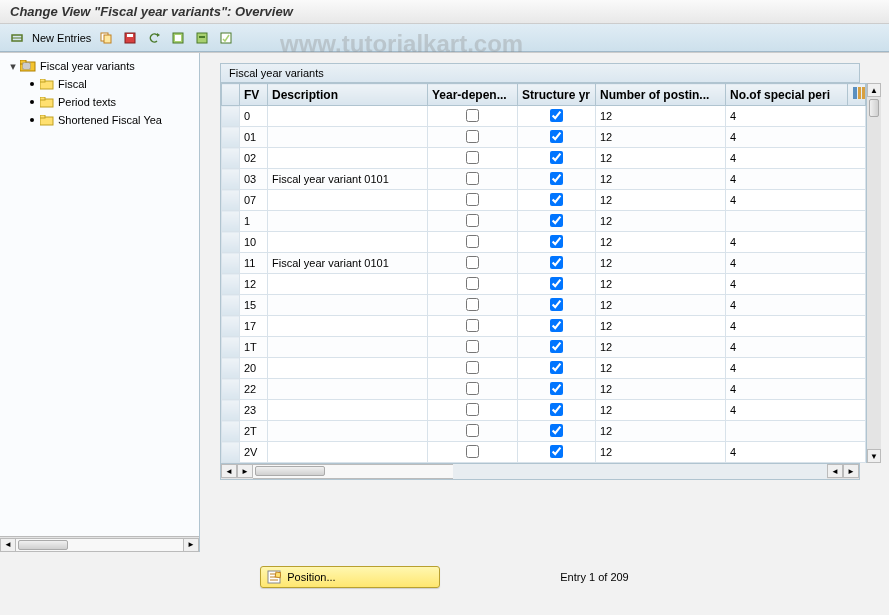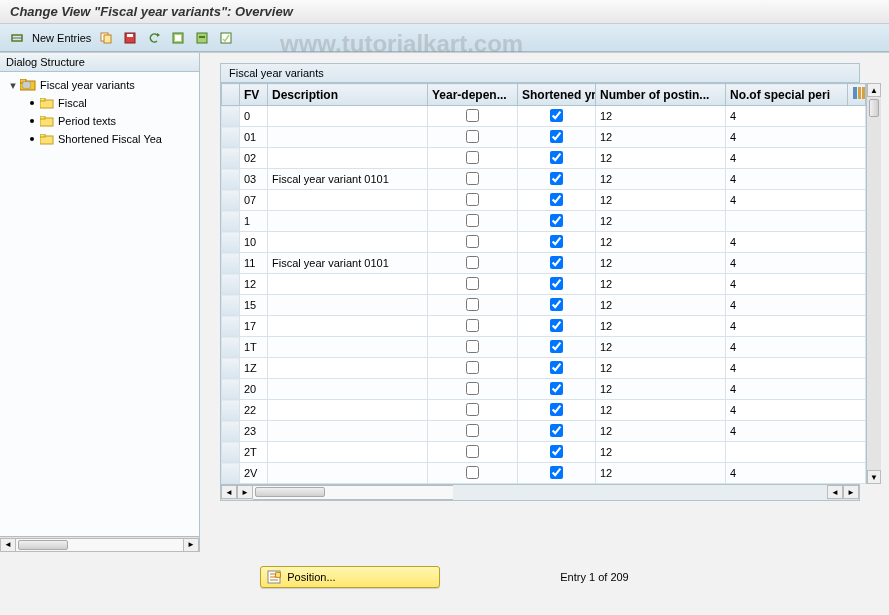--- a/index.html
+++ b/index.html
@@ -240,21 +240,20 @@
         <rect x="2" y="2" width="10" height="10" fill="#fff" stroke="#4a7a2a"></rect>
         <path d="M4 8 L6 10 L10 4" fill="none" stroke="#a8d070" stroke-width="1.5"></path>
       </svg>
   </span>
 </div>
 
 <div class="watermark">www.tutorialkart.com</div>
 
 <div class="main">
   <div class="sidebar">
-    <div class="sidebar-title">Dialog Structure</div>
     <div class="tree">
       <div class="tree-item">
         <span class="expand">▾</span>
         <span class="folder-icon open-folder">
           <svg width="16" height="12">
               <rect x="0" y="2" width="15" height="9" fill="#f4c430" stroke="#b08000"></rect>
               <rect x="0" y="0" width="6" height="4" fill="#f4c430" stroke="#b08000"></rect>
               <rect x="3" y="3" width="7" height="6" fill="#fff" stroke="#999"></rect>
               <path d="M4 5H9M4 7H9" stroke="#999"></path>
             </svg>
@@ -305,21 +304,21 @@
     <div class="table-frame">
       <div class="table-caption">Fiscal year variants</div>
       <div class="grid-wrapper">
         <table class="grid">
           <thead>
             <tr>
               <th class="cell-sel"></th>
               <th class="col-fv">FV</th>
               <th class="col-desc">Description</th>
               <th class="col-yd">Year-depen...</th>
-              <th class="col-cy">Shortened yr</th>
+              <th class="col-cy">Structure yr</th>
               <th class="col-np">Number of postin...</th>
               <th class="col-sp">No.of special peri</th>
               <th class="hdr-icon-cell">
                 <svg width="14" height="14">
                     <rect x="1" y="1" width="4" height="12" fill="#5a8fbf"></rect>
                     <rect x="6" y="1" width="3" height="12" fill="#d8a040"></rect>
                     <rect x="10" y="1" width="3" height="12" fill="#d8a040"></rect>
                   </svg>
               </th>
             </tr>
@@ -420,29 +419,20 @@
                 <td><input class="cell-input" value="17" style=""></td>
                 <td><input class="cell-input" value="" style=""></td>
                 <td class="cell-chk"><input type="checkbox" style=""></td>
                 <td class="cell-chk"><input type="checkbox" checked="" style=""></td>
                 <td><input class="cell-input" value="12" style=""></td>
                 <td colspan="2"><input class="cell-input" value="4" style=""></td>
               </tr>
               <tr>
                 <td class="cell-sel"></td>
                 <td><input class="cell-input" value="1T" style=""></td>
-                <td><input class="cell-input" value="" style=""></td>
-                <td class="cell-chk"><input type="checkbox" style=""></td>
-                <td class="cell-chk"><input type="checkbox" checked="" style=""></td>
-                <td><input class="cell-input" value="12" style=""></td>
-                <td colspan="2"><input class="cell-input" value="4" style=""></td>
-              </tr>
-              <tr>
-                <td class="cell-sel"></td>
-                <td><input class="cell-input" value="1Z" style=""></td>
                 <td><input class="cell-input" value="" style=""></td>
                 <td class="cell-chk"><input type="checkbox" style=""></td>
                 <td class="cell-chk"><input type="checkbox" checked="" style=""></td>
                 <td><input class="cell-input" value="12" style=""></td>
                 <td colspan="2"><input class="cell-input" value="4" style=""></td>
               </tr>
               <tr>
                 <td class="cell-sel"></td>
                 <td><input class="cell-input" value="20" style=""></td>
                 <td><input class="cell-input" value="" style=""></td>

